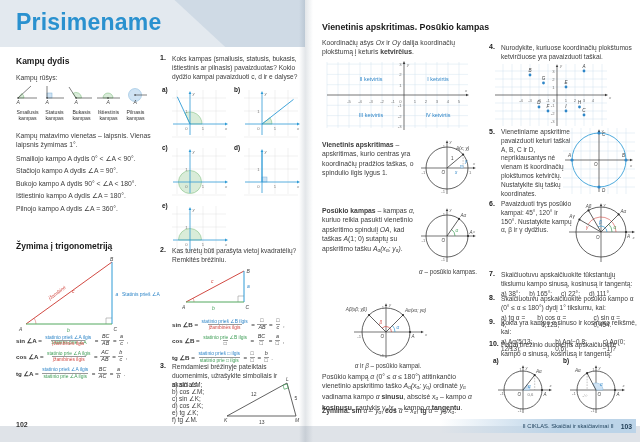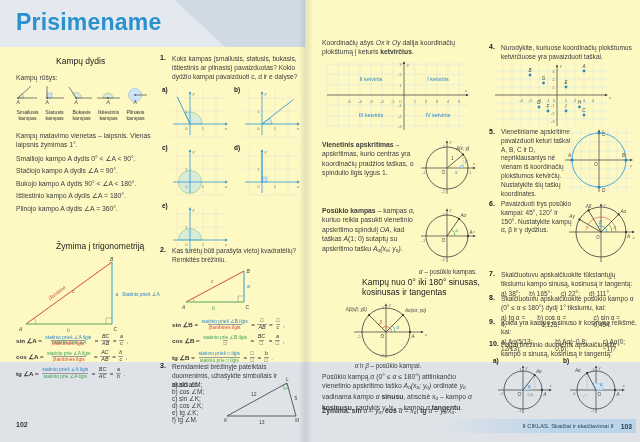--- a/index.html
+++ b/index.html
@@ -1,25 +1,25 @@
 <!DOCTYPE html>
 <html><head>
 <meta charset="utf-8">
 <style>
   html,body{margin:0;padding:0;}
   body{width:640px;height:442px;background:#dfe3e8;font-family:"Liberation Sans",sans-serif;color:#3c3c3c;position:relative;overflow:hidden;}
-  .page{position:absolute;top:0;height:362px;background:#fef9c3;}
+  .page{position:absolute;top:0;height:426px;background:#ffffff;}
   #pageL{left:0;width:305px;}
   #pageR{left:305px;width:335px;}
   .spine{position:absolute;left:299px;top:0;width:14px;height:442px;background:linear-gradient(to right,rgba(80,100,120,0) 0%,rgba(80,100,120,0.16) 45%,rgba(80,100,120,0) 100%);z-index:6;pointer-events:none;}
   .abs{position:absolute;}
   .band{position:absolute;left:0;top:0;width:305px;height:47px;background:#e3e9ef;overflow:hidden;}
   .band::after{content:"";position:absolute;left:160px;top:0;width:145px;height:47px;background:#cfdae5;clip-path:polygon(10% 0,100% 0,100% 100%,45% 100%);}
   .ptitle{position:absolute;left:16px;top:9px;font-size:23px;font-weight:bold;color:#2a91cf;letter-spacing:0.2px;z-index:2;}
-  .h1s{font-size:8.5px;font-weight:normal;color:#1a1a1a;margin-left:40px;}
+  .h1s{font-size:8.5px;font-weight:bold;color:#1a1a1a;}
   .h2s{font-size:8.8px;font-weight:bold;color:#1a1a1a;}
   .body7{font-size:6.8px;line-height:1.38;color:#3c3c3c;}
   .body66{font-size:6.6px;line-height:1.38;color:#3c3c3c;}
   .fact{margin:0 0 4.4px;font-size:6.8px;white-space:nowrap;}
   .atype{width:27px;text-align:center;}
   .alabel{font-size:5.2px;line-height:1.15;color:#333;margin-top:1px;}
   .exblock{position:absolute;}
   .exblock .no{position:absolute;left:-12px;top:0;font-weight:bold;font-size:7px;color:#1a1a1a;}
   .plabel{font-weight:bold;font-size:6.5px;color:#1a1a1a;}
   .frow{display:flex;align-items:center;gap:2.5px;margin-bottom:3.5px;font-size:6.2px;color:#333;white-space:nowrap;}
@@ -426,20 +426,21 @@
     <text x="71" y="46" class="it" font-size="5.2">M</text>
     <text x="27" y="20" font-size="5">12</text>
     <text x="70.5" y="24" font-size="5">5</text>
     <text x="35" y="47.5" font-size="5">13</text>
   </svg>
 
   <div class="pnumL">102</div>
 </div>
 
 <div class="page" id="pageR">
+  <div class="abs h2s" style="left:17px;top:22px">Vienetinis apskritimas. Posūkio kampas</div>
   <div class="abs body7" style="left:17px;top:38px;width:150px"><span>Koordinačių ašys </span><i>Ox</i><span> ir </span><i>Oy</i><span> dalija koordinačių plokštumą į keturis </span><b>ketvirčius</b><span>.</span></div>
 
   <svg class="abs" style="left:17px;top:58px" width="148" height="74" viewBox="0 0 148 74">
     <g>
       <line class="g-gridb" x1="5" y1="4" x2="5" y2="70"></line>
         <line class="g-gridb" x1="16" y1="4" x2="16" y2="70"></line>
         <line class="g-gridb" x1="27" y1="4" x2="27" y2="70"></line>
         <line class="g-gridb" x1="38" y1="4" x2="38" y2="70"></line>
         <line class="g-gridb" x1="49" y1="4" x2="49" y2="70"></line>
         <line class="g-gridb" x1="60" y1="4" x2="60" y2="70"></line>
@@ -532,21 +533,20 @@
     <text x="23.5" y="40" class="it sm">O</text>
     <text x="3.5" y="40" class="tk">-1</text>
     <text x="27" y="13.5" class="tk" text-anchor="end">1</text>
     <text x="27" y="59" class="tk" text-anchor="end">-1</text>
     <text x="55" y="31" class="tk it">x</text>
     <text x="31.5" y="9" class="tk it">y</text>
   </svg>
 
   <div class="abs cap" style="left:101px;top:268px;width:84px"><i>α</i><span> – posūkio kampas.</span></div>
 
-  <div class="abs h1s" style="left:17px;top:277px;width:155px">Kampų nuo 0° iki 180° sinusas, kosinusas ir tangentas</div>
 
   <svg class="abs" style="left:21px;top:296px" width="120" height="64" viewBox="0 0 120 64">
     <line class="g-axisd" x1="28" y1="36" x2="95" y2="36"></line>
       <polygon class="arrd" points="95,34.8 97.8,36 95,37.2"></polygon>
     <line class="g-axisd" x1="60" y1="62" x2="60" y2="10"></line>
       <polygon class="arrd" points="58.8,10 60,7.2 61.2,10"></polygon>
     <circle class="circ" cx="60" cy="36" r="24"></circle>
     <path d="M69,36 A9 9 0 0 0 66.4,29.6" fill="none" stroke="#2e9bd6" stroke-width="0.7"></path>
     <path d="M65.5,36 A5.5 5.5 0 0 0 56.1,32.1" fill="none" stroke="#d24a43" stroke-width="0.7"></path>
     <line x1="60" y1="36" x2="77" y2="19" stroke="#3a3a3a" stroke-width="0.8"></line>

